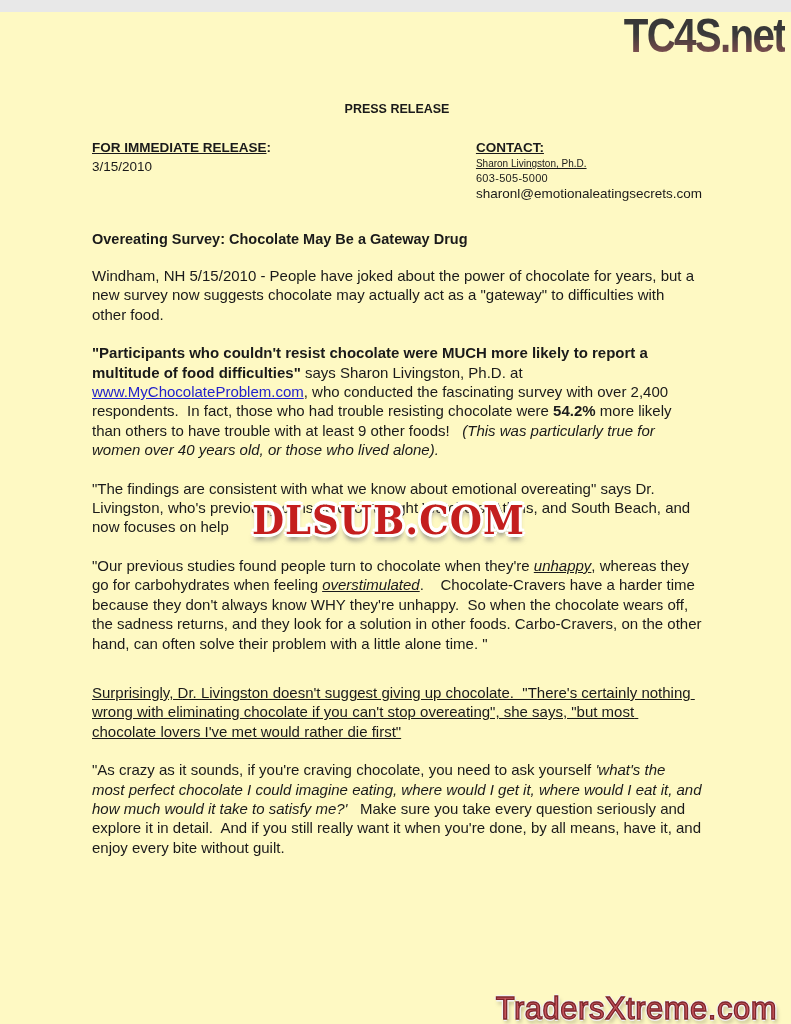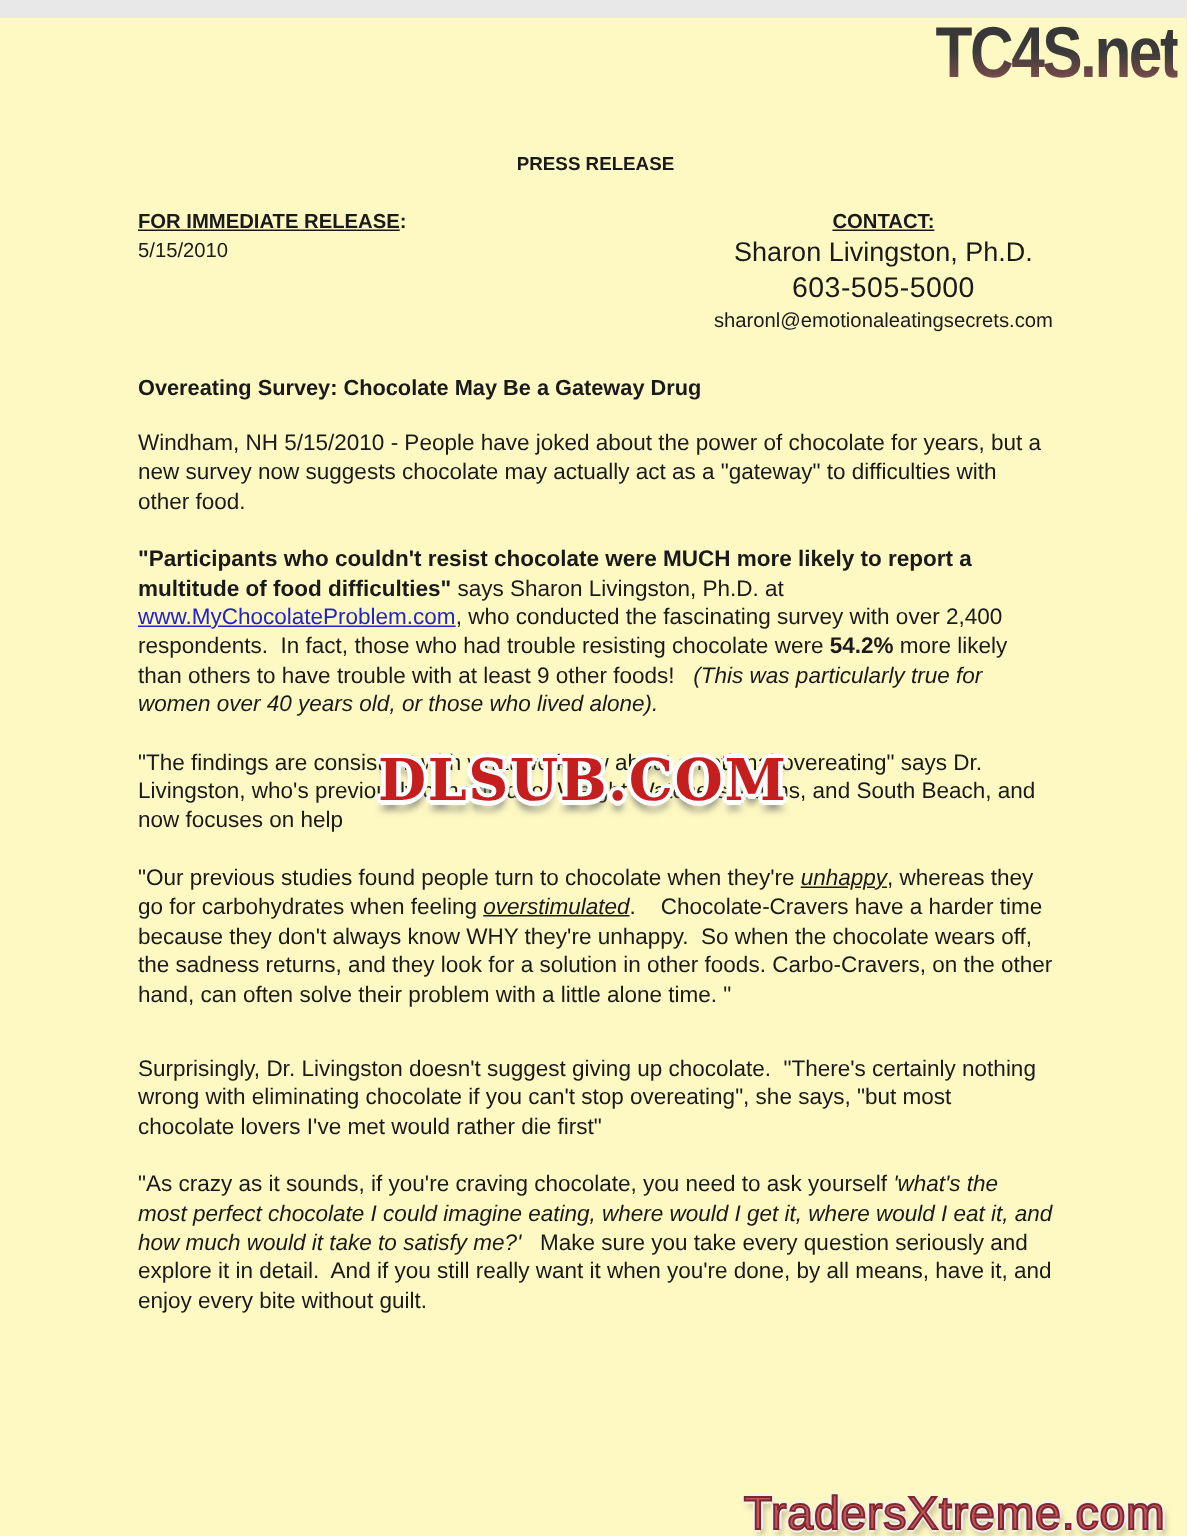--- a/index.html
+++ b/index.html
@@ -17,28 +17,28 @@
     -webkit-background-clip:text; background-clip:text; color:transparent;
   }
   
   .doc { position:absolute; left:92px; top:90px; width:610px; }
   .b { font-weight:bold; }
   .i { font-style:italic; }
   .u { text-decoration:underline; }
   .pr-label { text-align:center; font-size:12.5px; font-weight:bold; }
   .hdr-row { display:flex; margin-top:24px; font-size:13.5px;gap:20px; }
   .col-left { width:373px; }
-  .col-right { flex:1;text-align:center; }
+  .col-right { flex:1; }
   .date { margin-top:4px; }
-  .contact-name { margin-top:3px; font-size:18px; }
-  .contact-phone { margin:3px 0 2px; font-size:19px; letter-spacing:0.3px; }
+  .contact-name { margin-top:3px; font-size:10px;text-decoration:underline; }
+  .contact-phone { margin:3px 0 2px; font-size:11px; letter-spacing:0.3px; }
   .contact-email { font-size:13.5px; }
   .title { text-align:left; font-size:14.5px; margin-top:30px; }
   .doc p { margin:19px 0 0; font-size:15px; line-height:19.4px; white-space:pre-wrap; }
-  .doc p.gap-lg { margin-top:30px; }
+  .doc p.gap-lg { margin-top:30px;text-decoration:underline; }
   .link { color:#2222cc; text-decoration:underline; }
   
   .dlsub {
     position:absolute; left:252px; top:486px;
     font-family:"DejaVu Serif", serif; font-weight:bold;
     font-size:37px; letter-spacing:1px; line-height:1.2; color:#c41e1e;
     transform:scaleY(1.04);
     text-shadow:
       -3px 0 0 #fff, 3px 0 0 #fff, 0 -3px 0 #fff, 0 3px 0 #fff,
       -2px -2px 0 #fff, 2px -2px 0 #fff, -2px 2px 0 #fff, 2px 2px 0 #fff,
@@ -60,21 +60,21 @@
 
   <div class="tc4s">TC4S.net</div>
 
   <div class="doc">
 
     <div class="pr-label">PRESS RELEASE</div>
 
     <div class="hdr-row">
       <div class="col-left">
         <div><span class="b u">FOR IMMEDIATE RELEASE</span><span class="b">:</span></div>
-        <div class="date">5/15/2010</div>
+        <div class="date">3/15/2010</div>
       </div>
       <div class="col-right">
         <div class="b u">CONTACT:</div>
         <div class="contact-name">Sharon Livingston, Ph.D.</div>
         <div class="contact-phone">603-505-5000</div>
         <div class="contact-email">sharonl@emotionaleatingsecrets.com</div>
       </div>
     </div>
 
     <div class="title b">Overeating Survey: Chocolate May Be a Gateway Drug</div>

